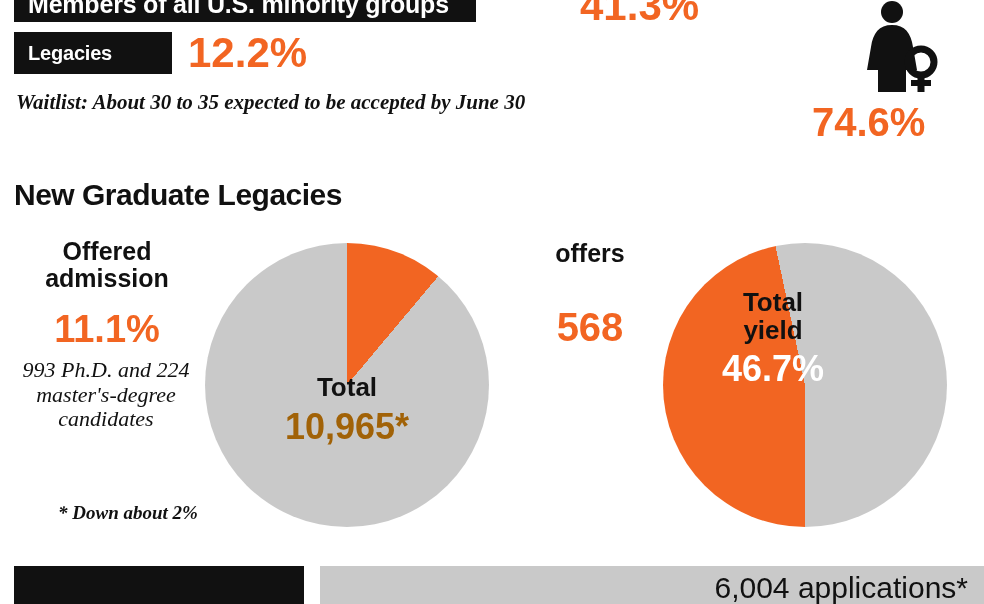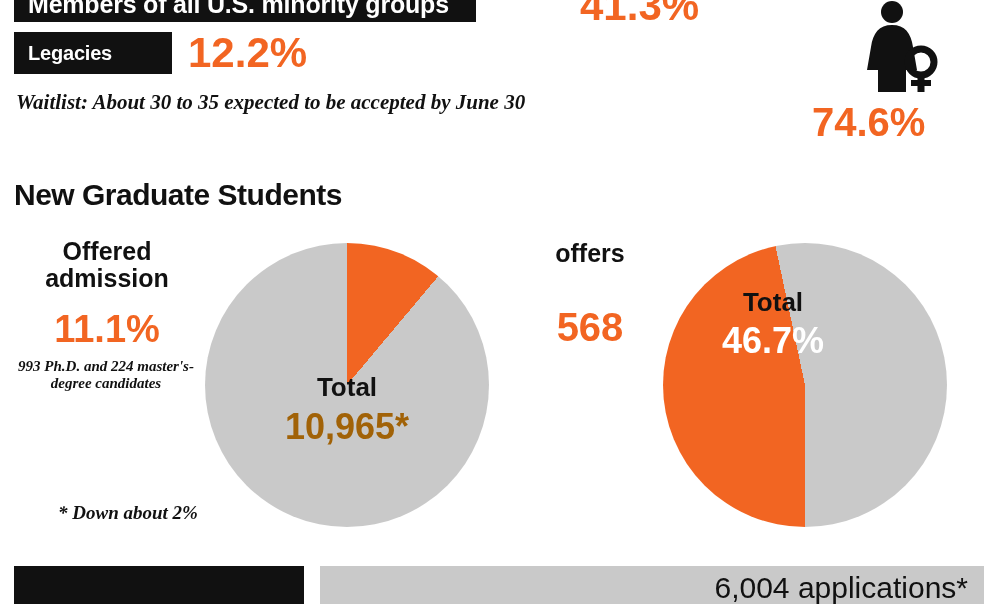--- a/index.html
+++ b/index.html
@@ -85,22 +85,22 @@
     width: 190px;
     text-align: center;
     font-size: 38px;
   }
   #offered-detail {
     left: 8px; top: 358px;
     width: 196px;
     text-align: center;
     font-family: "Liberation Serif", serif;
     font-style: italic;
-    font-weight: bold;
-    font-size: 15px;
+    font-weight: normal;
+    font-size: 22px;
     line-height: 1.12;
     color: #111;
   }
   #down-note {
     left: 8px; top: 502px;
     width: 240px;
     text-align: center;
     font-family: "Liberation Serif", serif;
     font-style: italic;
     font-weight: bold;
@@ -193,21 +193,21 @@
   <svg width="80" height="95" viewBox="0 0 80 95" aria-hidden="true">
     <circle cx="34" cy="12" r="11" fill="#111111"></circle>
     <path d="M34 25 C21 25 15 33 13 47 L9 70 L20 70 L20 92 L48 92 L48 70 L59 70 L55 47 C53 33 47 25 34 25 Z" fill="#111111"></path>
     <circle cx="63" cy="62" r="13" fill="none" stroke="#111111" stroke-width="7"></circle>
     <rect x="59.5" y="74" width="7" height="18" fill="#111111"></rect>
     <rect x="53" y="80" width="20" height="6" fill="#111111"></rect>
   </svg>
 </div>
 <div class="abs orange-pct" id="female-pct">74.6%</div>
 
-<div class="abs" id="section-title">New Graduate Students</div>
+<div class="abs" id="section-title">New Graduate Legacies</div>
 
 <div class="abs" id="offered-label">
   <div>Offered</div>
   <div>admission</div>
 </div>
 <div class="abs orange-pct" id="offered-pct">11.1%</div>
 <div class="abs" id="offered-detail">993 Ph.D. and 224 master's-degree candidates</div>
 <div class="abs" id="down-note">* Down about 2%</div>
 
 <div class="abs pie" id="pie-apps"></div>
@@ -217,18 +217,19 @@
 </div>
 
 <div class="abs" id="accepted-label">
   <div>offers</div>
 </div>
 <div class="abs orange-pct" id="accepted-value">568</div>
 
 <div class="abs pie" id="pie-yield"></div>
 <div class="abs" id="pie-yield-text">
   <div class="l1">Total</div>
+  <div class="l1">yield</div>
   <div class="l2">46.7%</div>
 </div>
 
 <div class="abs" id="bottom-black"></div>
 <div class="abs" id="bottom-gray"></div>
 <div class="abs" id="bottom-gray-text">6,004 applications*</div>
 
 </body></html>

